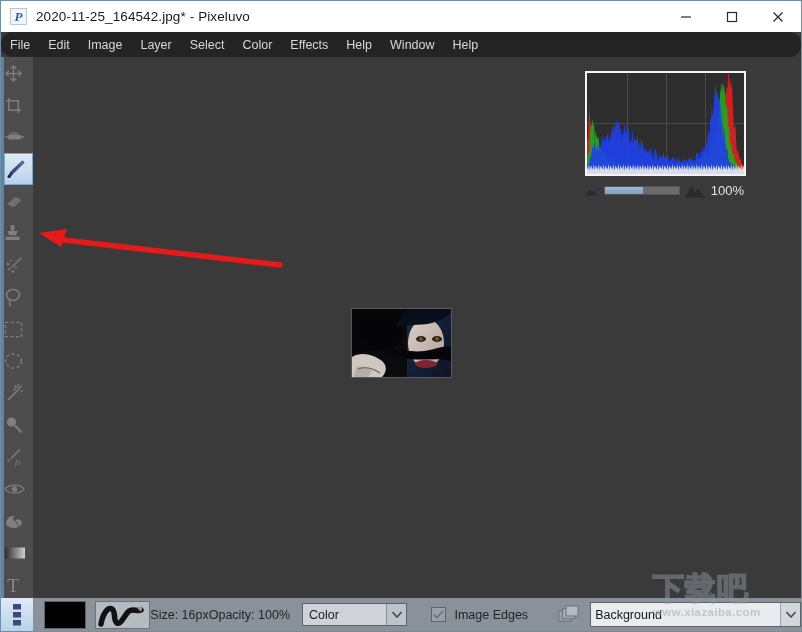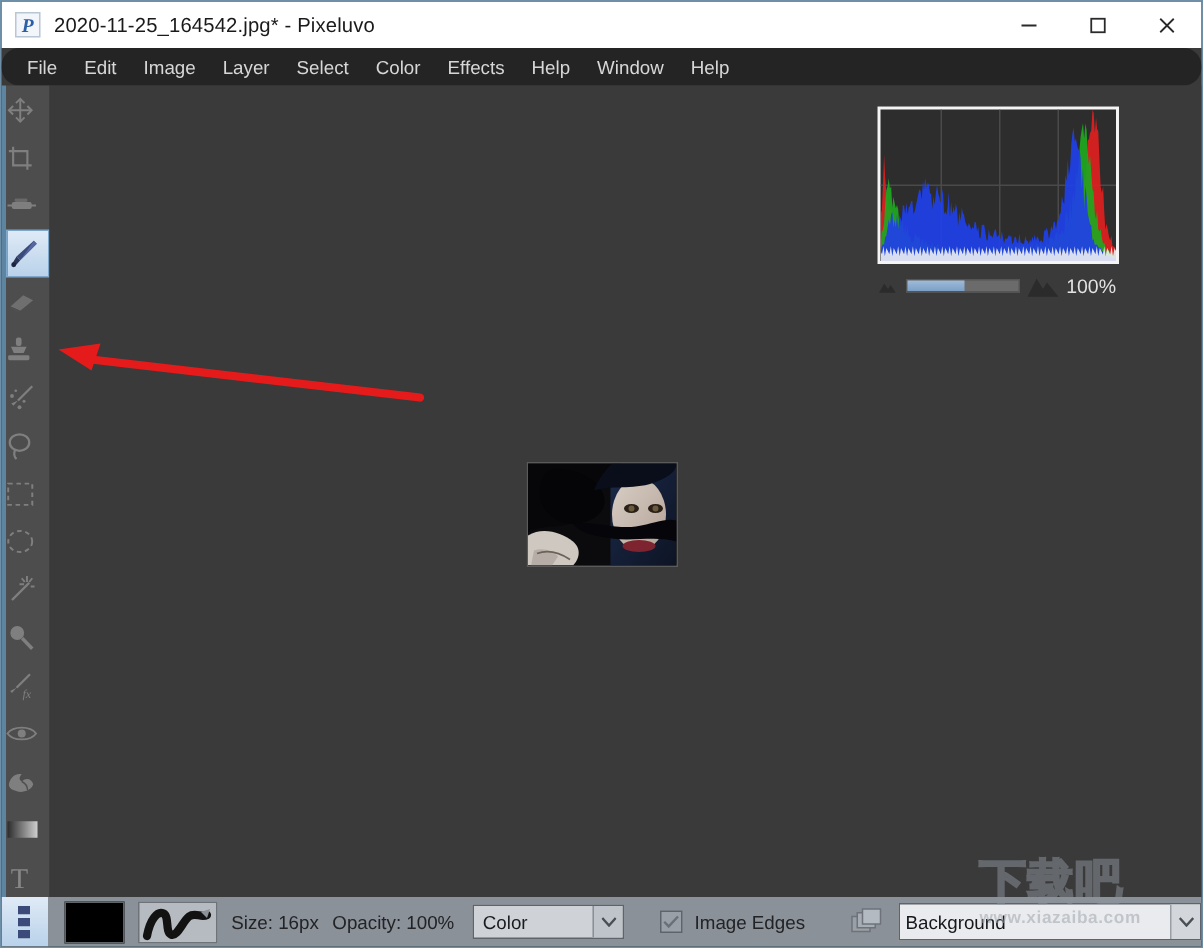--- a/index.html
+++ b/index.html
@@ -69,21 +69,20 @@
   .win-btn svg { display: block; }
 
   
   .menubar {
     position: absolute;
     left: 0; top: 31px;
     width: 800px; height: 25px;
     background: #242424;
     display: flex;
     align-items: center;
-    padding-left: 8px;
     box-sizing: border-box;
     border-radius: 12px;
   }
   .menu-item {
     font-size: 12.5px;
     color: #d7d7d7;
     padding: 3px 9px;
     white-space: nowrap;
   }
 
@@ -225,21 +224,20 @@
   .sb-brush-preview {
     width: 56px; height: 28px;
     margin-left: 9px;
     background: #b6bbc1;
     border: 1px solid #6e737a;
     box-sizing: border-box;
     position: relative;
     overflow: hidden;
   }
   .sb-text {
-    margin-left: 9px;
     font-size: 12.5px;
     color: #222326;
     white-space: nowrap;
   }
   .sb-select {
     margin-left: 12px;
     width: 106px; height: 23px;
     background: #cfd3d8;
     border: 1px solid #5f646a;
     box-sizing: border-box;

